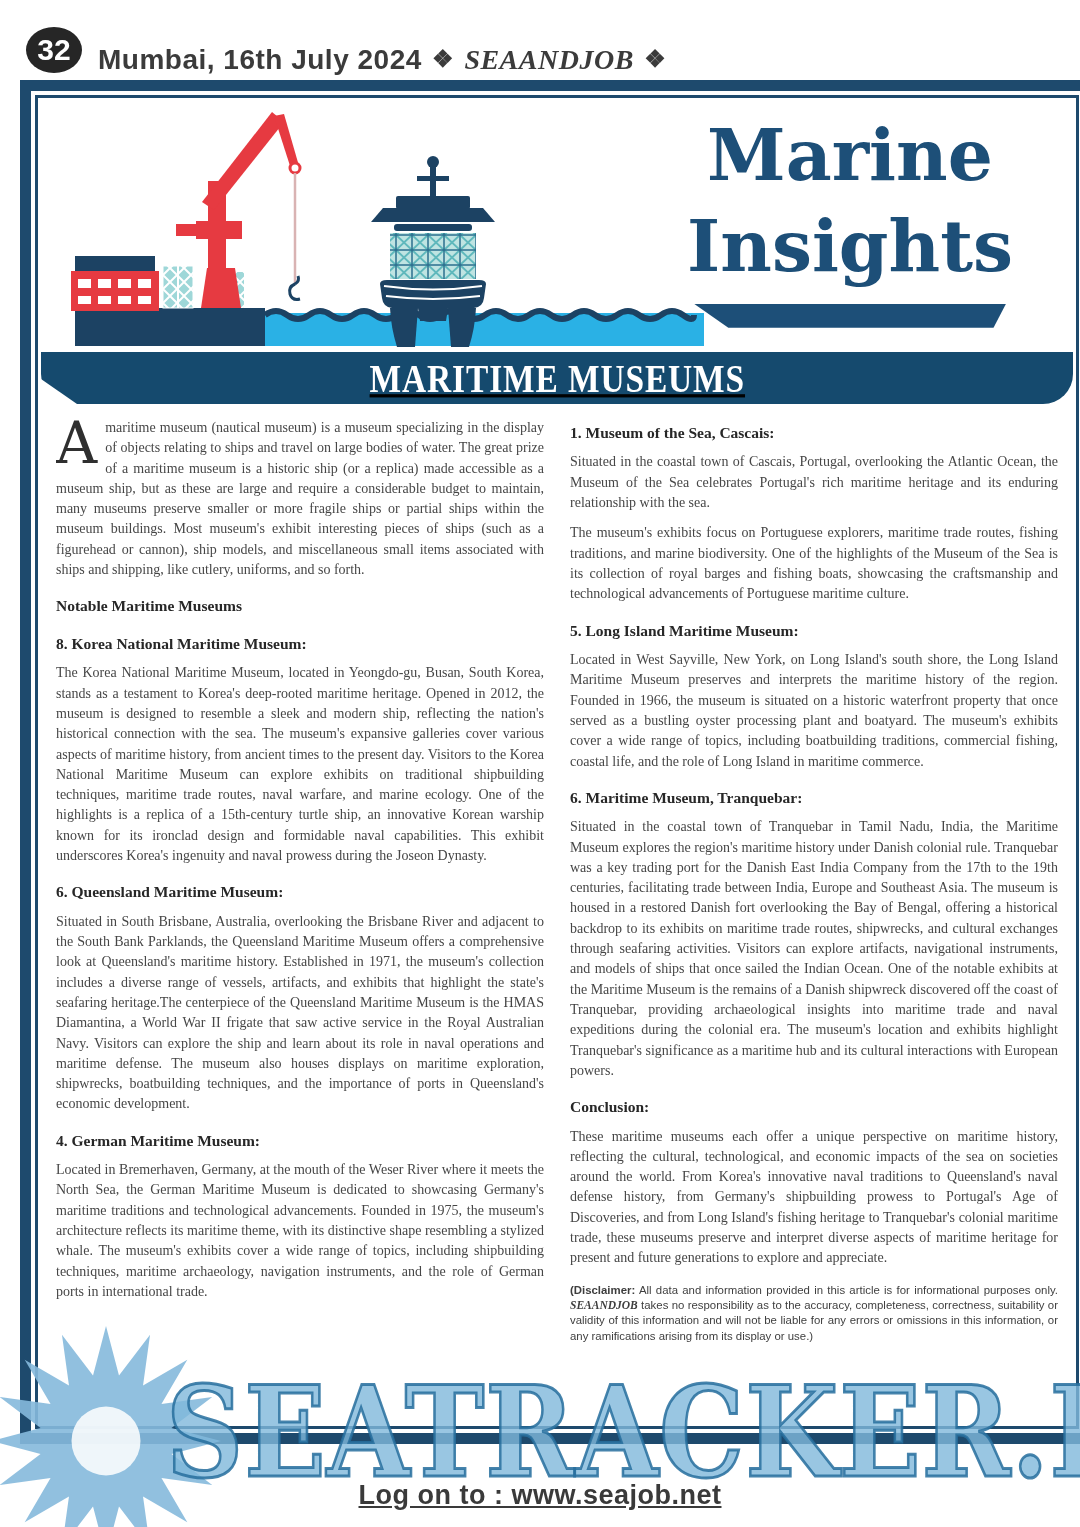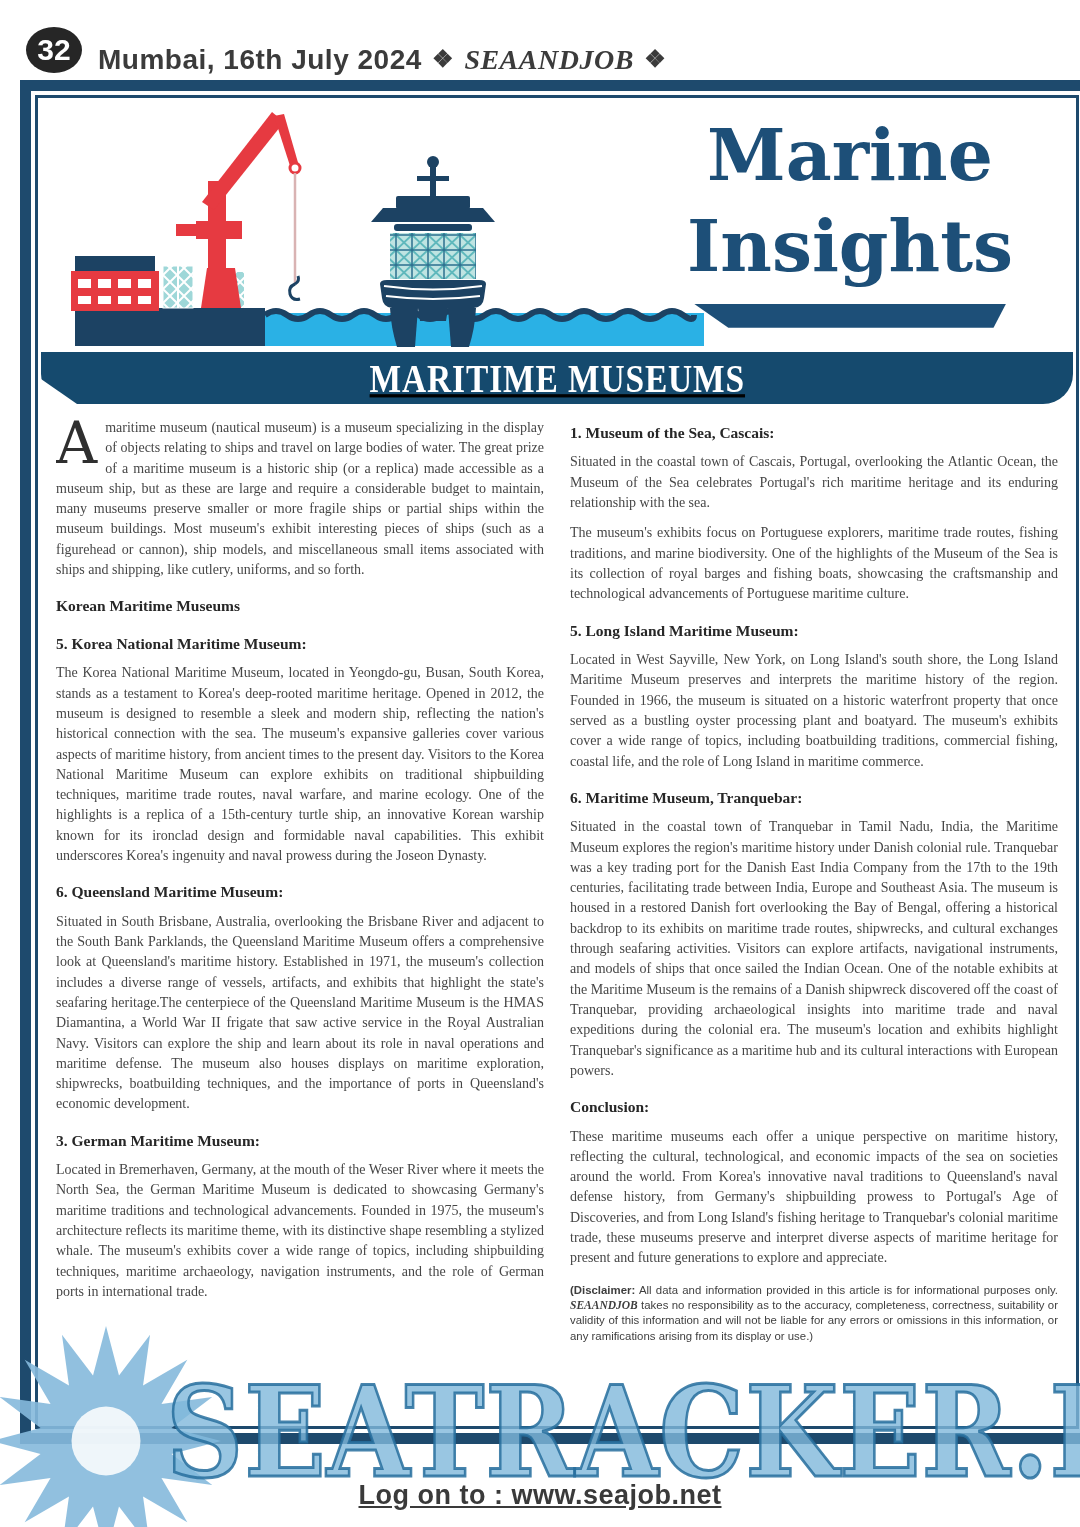--- a/index.html
+++ b/index.html
@@ -161,29 +161,29 @@
 
     <div class="banner">
       <span class="banner-title">MARITIME MUSEUMS</span>
     </div>
 
     <div class="columns">
 
       <div class="col">
         <p><span class="dropcap">A</span><span>maritime museum (nautical museum) is a museum specializing in the display of objects relating to ships and travel on large bodies of water. The great prize of a maritime museum is a historic ship (or a replica) made accessible as a museum ship, but as these are large and require a considerable budget to maintain, many museums preserve smaller or more fragile ships or partial ships within the museum buildings. Most museum's exhibit interesting pieces of ships (such as a figurehead or cannon), ship models, and miscellaneous small items associated with ships and shipping, like cutlery, uniforms, and so forth.</span></p>
 
-        <div class="sec-heading">Korean Maritime Museums</div>
-
-        <div class="sec-heading">5. Korea National Maritime Museum:</div>
+        <div class="sec-heading">Notable Maritime Museums</div>
+
+        <div class="sec-heading">8. Korea National Maritime Museum:</div>
         <p>The Korea National Maritime Museum, located in Yeongdo-gu, Busan, South Korea, stands as a testament to Korea's deep-rooted maritime heritage. Opened in 2012, the museum is designed to resemble a sleek and modern ship, reflecting the nation's historical connection with the sea. The museum's expansive galleries cover various aspects of maritime history, from ancient times to the present day. Visitors to the Korea National Maritime Museum can explore exhibits on traditional shipbuilding techniques, maritime trade routes, naval warfare, and marine ecology. One of the highlights is a replica of a 15th-century turtle ship, an innovative Korean warship known for its ironclad design and formidable naval capabilities. This exhibit underscores Korea's ingenuity and naval prowess during the Joseon Dynasty.</p>
 
         <div class="sec-heading">6. Queensland Maritime Museum:</div>
         <p>Situated in South Brisbane, Australia, overlooking the Brisbane River and adjacent to the South Bank Parklands, the Queensland Maritime Museum offers a comprehensive look at Queensland's maritime history. Established in 1971, the museum's collection includes a diverse range of vessels, artifacts, and exhibits that highlight the state's seafaring heritage.The centerpiece of the Queensland Maritime Museum is the HMAS Diamantina, a World War II frigate that saw active service in the Royal Australian Navy. Visitors can explore the ship and learn about its role in naval operations and maritime defense. The museum also houses displays on maritime exploration, shipwrecks, boatbuilding techniques, and the importance of ports in Queensland's economic development.</p>
 
-        <div class="sec-heading">3. German Maritime Museum:</div>
+        <div class="sec-heading">4. German Maritime Museum:</div>
         <p>Located in Bremerhaven, Germany, at the mouth of the Weser River where it meets the North Sea, the German Maritime Museum is dedicated to showcasing Germany's maritime traditions and technological advancements. Founded in 1975, the museum's architecture reflects its maritime theme, with its distinctive shape resembling a stylized whale. The museum's exhibits cover a wide range of topics, including shipbuilding techniques, maritime archaeology, navigation instruments, and the role of German ports in international trade.</p>
       </div>
 
       <div class="col">
         <div class="sec-heading first">1. Museum of the Sea, Cascais:</div>
         <p>Situated in the coastal town of Cascais, Portugal, overlooking the Atlantic Ocean, the Museum of the Sea celebrates Portugal's rich maritime heritage and its enduring relationship with the sea.</p>
         <p> The museum's exhibits focus on Portuguese explorers, maritime trade routes, fishing traditions, and marine biodiversity. One of the highlights of the Museum of the Sea is its collection of royal barges and fishing boats, showcasing the craftsmanship and technological advancements of Portuguese maritime culture.</p>
 
         <div class="sec-heading">5. Long Island Maritime Museum:</div>
         <p>Located in West Sayville, New York, on Long Island's south shore, the Long Island Maritime Museum preserves and interprets the maritime history of the region. Founded in 1966, the museum is situated on a historic waterfront property that once served as a bustling oyster processing plant and boatyard. The museum's exhibits cover a wide range of topics, including boatbuilding traditions, commercial fishing, coastal life, and the role of Long Island in maritime commerce.</p>

